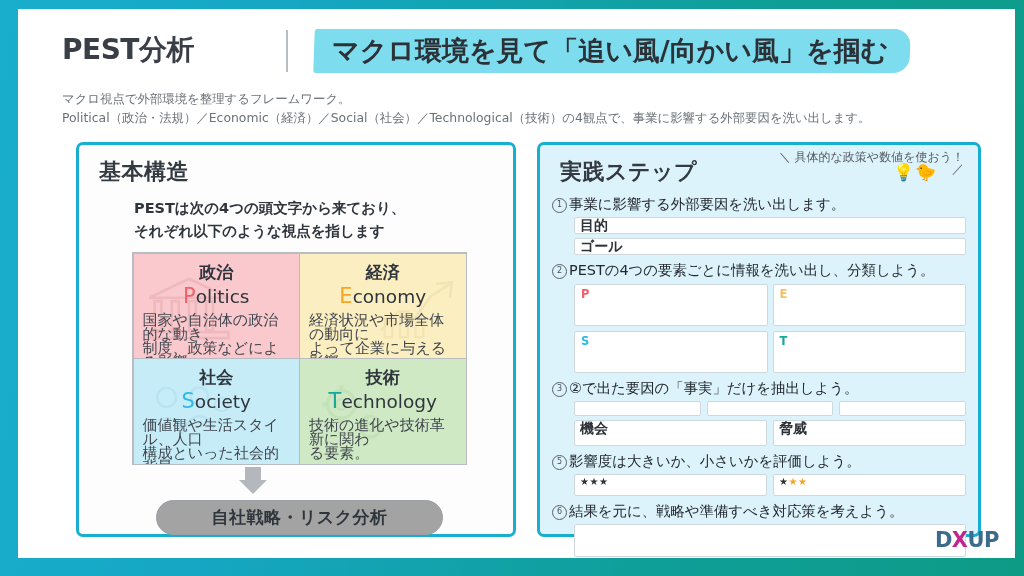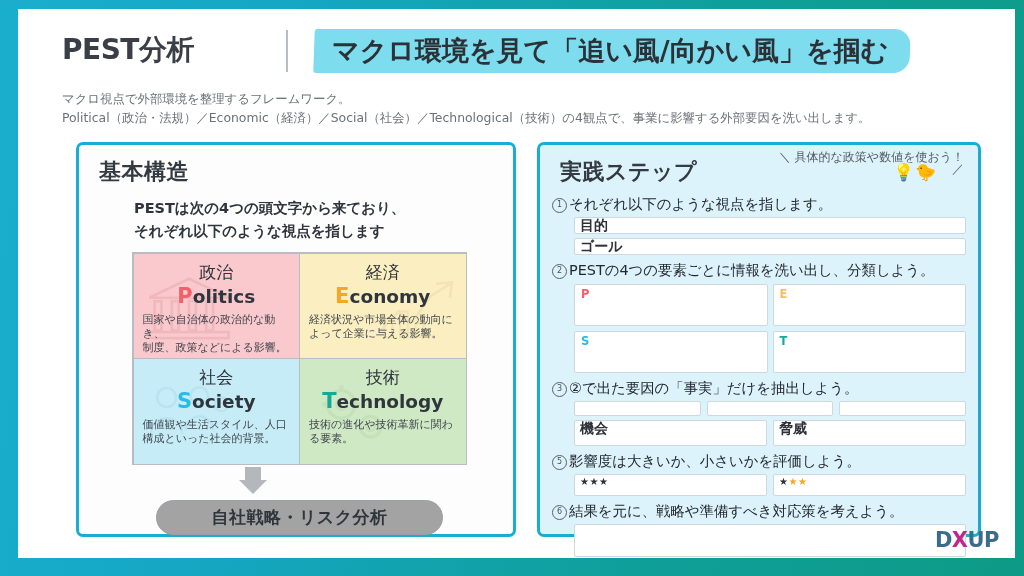--- a/index.html
+++ b/index.html
@@ -150,47 +150,48 @@
     padding: 7px 9px 6px 9px;
     overflow: hidden;
   }
   .pest-cell.p { background: #f9c9cd; }
   .pest-cell.e { background: #fbeec0; }
   .pest-cell.s { background: #c6ecf8; }
   .pest-cell.t { background: #cfe9c5; }
   .pest-jp {
     text-align: center;
     font-size: 17px;
-    font-weight: 400;
+    font-weight: 700;
     color: #2f353c;
     line-height: 22px;
     position: relative;
     z-index: 2;
   }
   .pest-en {
     text-align: center;
     font-size: 18.5px;
-    font-weight: 700;
+    font-weight: 400;
     color: #2f353c;
     line-height: 26px;
     position: relative;
     z-index: 2;
   }
   .pest-en .initial { font-size: 21px; }
   .pest-en .initial.p { color: #f1616a; }
   .pest-en .initial.e { color: #f5a623; }
   .pest-en .initial.s { color: #29bbe8; }
   .pest-en .initial.t { color: #17a89a; }
   .pest-desc {
     margin-top: 3px;
-    font-size: 11px;
+    font-size: 15px;
     line-height: 14px;
     color: #40464d;
     position: relative;
     z-index: 2;
+    font-family: Liberation Serif, serif;
   }
   .pest-watermark {
     position: absolute;
     right: 4px;
     top: 18px;
     width: 86px;
     height: 72px;
     opacity: 0.22;
     z-index: 1;
     pointer-events: none;
@@ -464,21 +465,21 @@
 
     <div id="panel-right" class="panel">
       <div id="right-heading" class="panel-heading">実践ステップ</div>
       <div id="tip-note">＼ 具体的な政策や数値を使おう！ ／</div>
       <div id="tip-emoji">💡🐤</div>
 
       <div id="steps">
 
         <div class="step">
           <div class="step-title">
-            <span class="step-num">1</span><span>それぞれ以下のような視点を指します。</span>
+            <span class="step-num">1</span><span>事業に影響する外部要因を洗い出します。</span>
           </div>
           <div class="row">
             <div id="s1f1" class="field">
               <span class="field-label">目的</span>
             </div>
           </div>
           <div class="row">
             <div id="s1f2" class="field">
               <span class="field-label">ゴール</span>
             </div>

